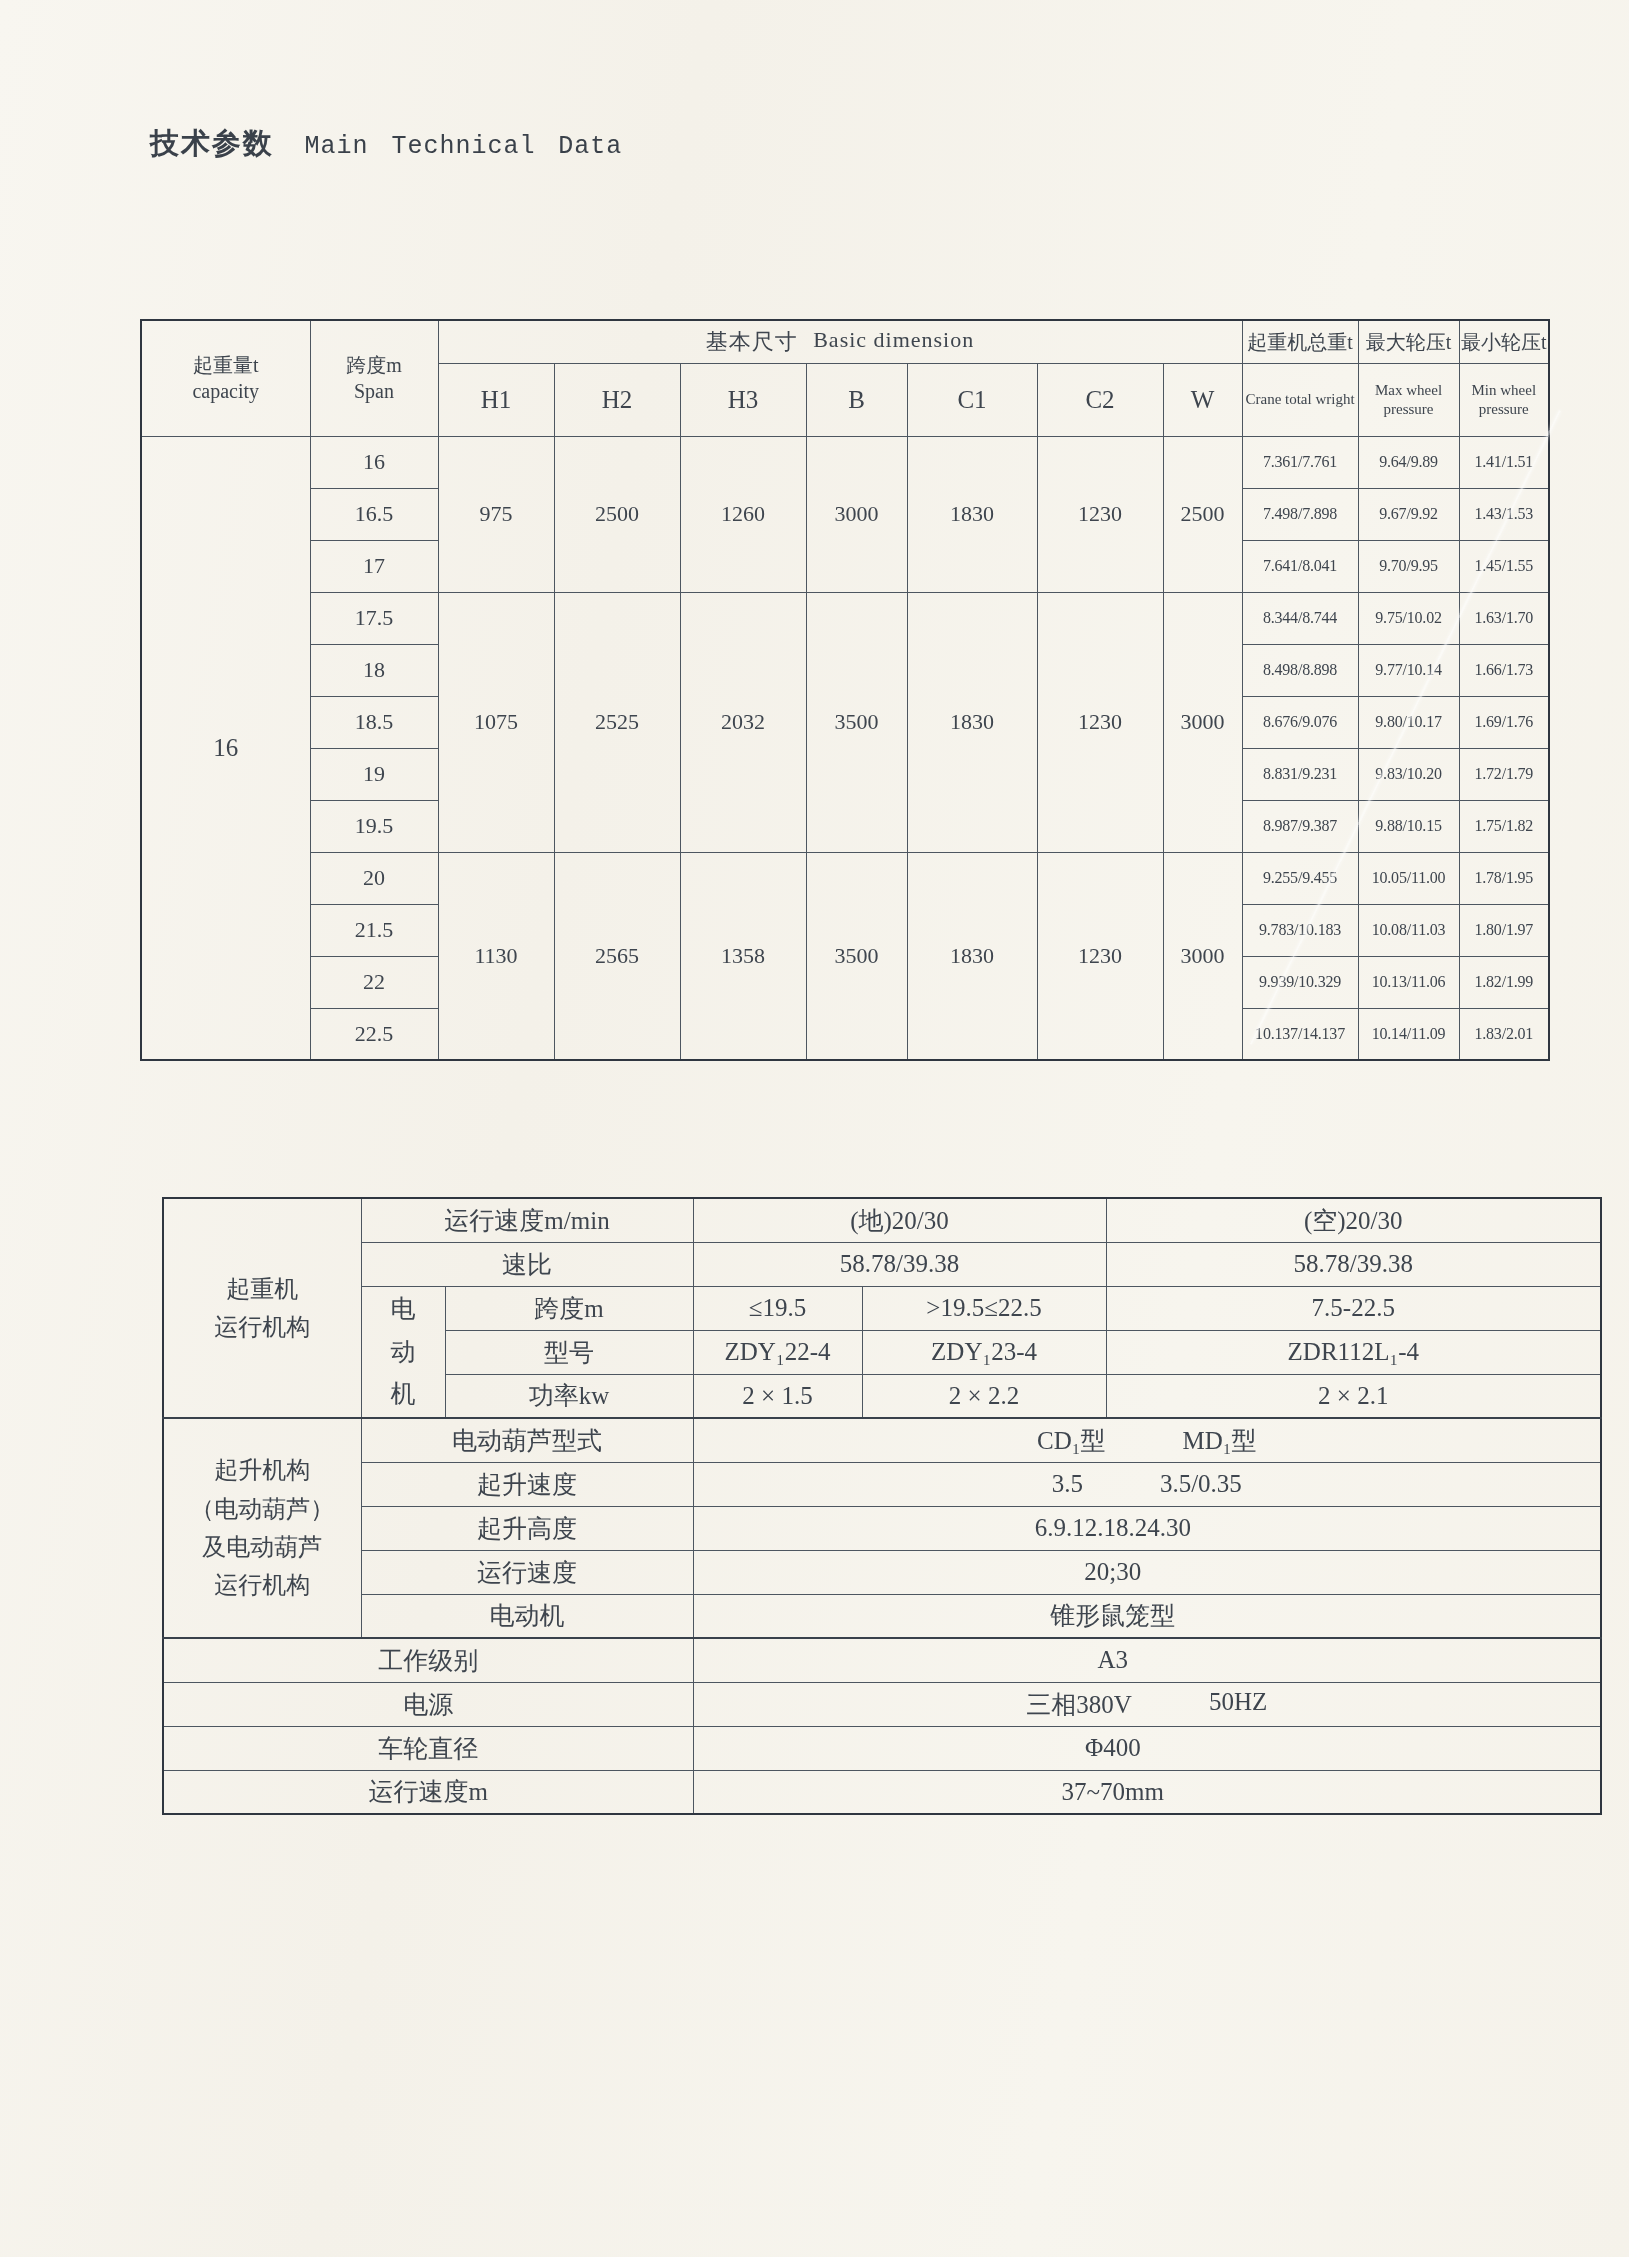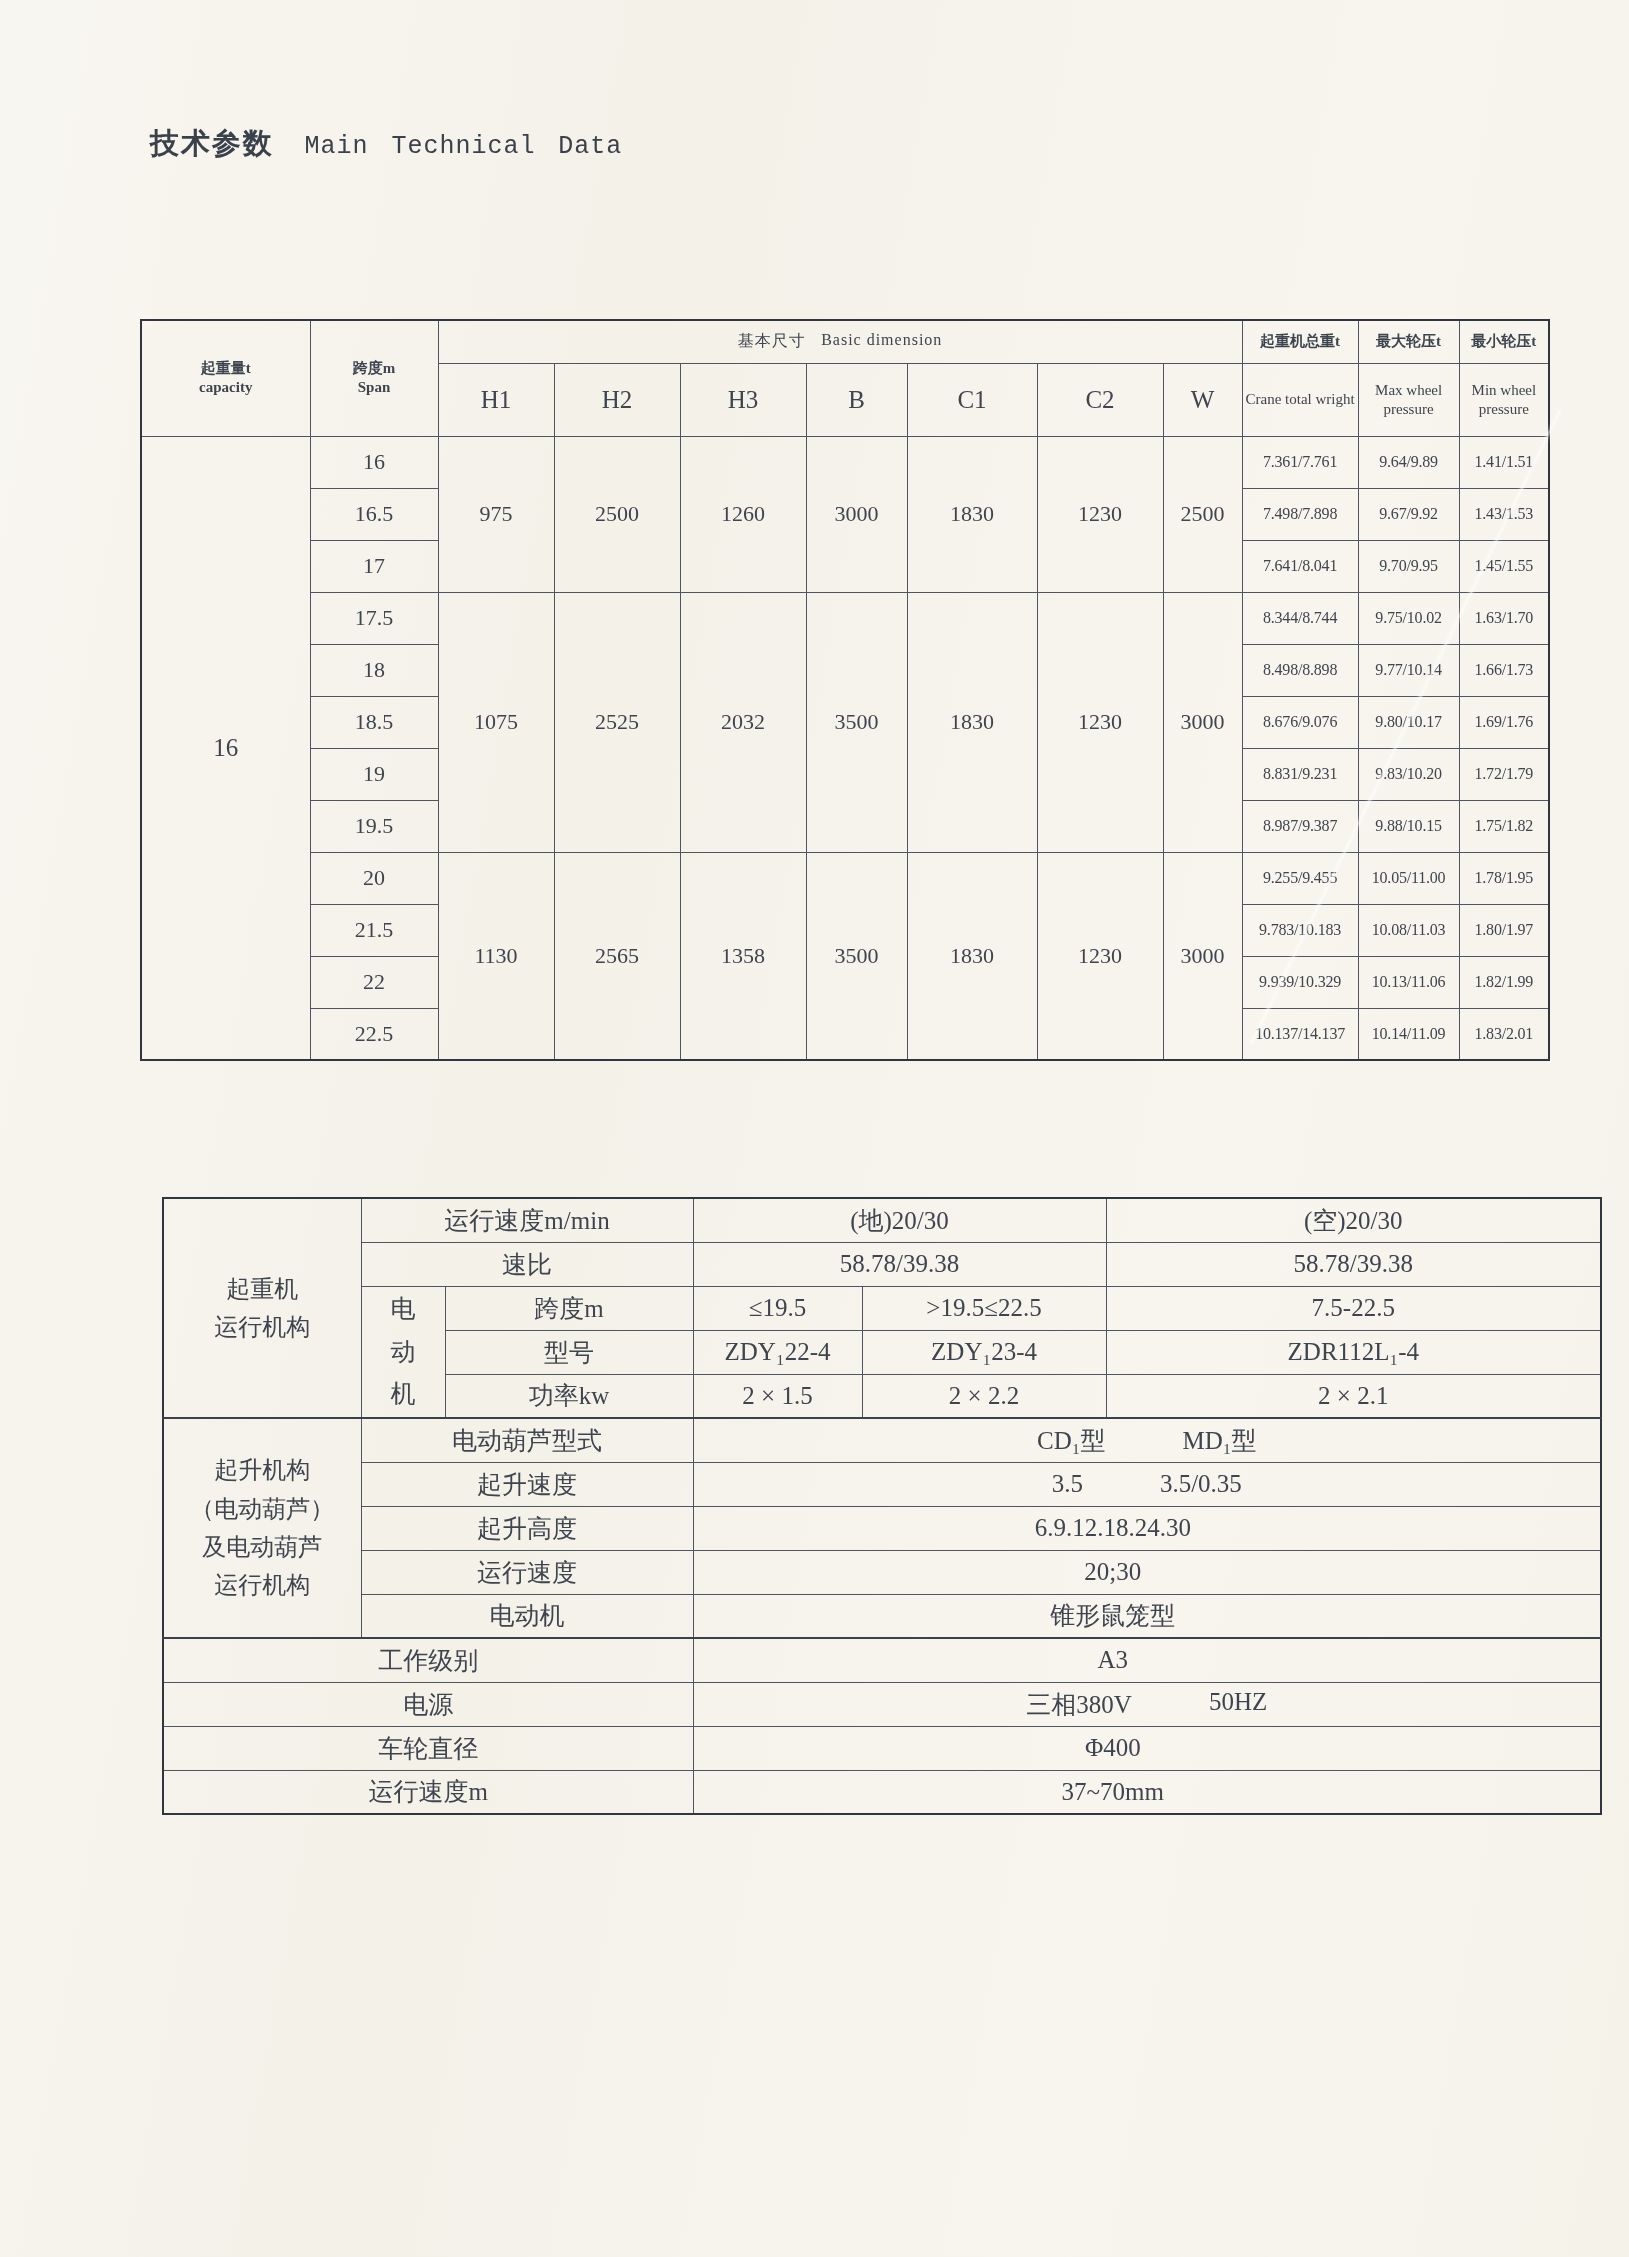--- a/index.html
+++ b/index.html
@@ -15,23 +15,23 @@
   .title .en{font-size:25px;font-weight:500;letter-spacing:1px;word-spacing:6.8px;}
 
   table{border-collapse:collapse;table-layout:fixed;}
   td{border:1.4px solid #4d5660;text-align:center;vertical-align:middle;padding:0;overflow:hidden;}
 
   
   .t1{position:absolute;left:140px;top:319px;width:1410px;border:2.9px solid #2f3640;}
   .t1 .hrow1{height:43px;}
   .t1 .hrow2{height:73px;}
   .t1 tr{height:52px;}
-  .t1 .hdr{font-size:15px;line-height:1.3;font-weight:bold;}
+  .t1 .hdr{font-size:20px;line-height:1.3;}
   .t1 .hdr span{display:block;}
-  .t1 .basic{font-size:16px;letter-spacing:1px;}
+  .t1 .basic{font-size:22px;letter-spacing:1px;}
   .t1 .basic .inner{display:flex;justify-content:center;gap:15.4px;}
   .t1 .dimhdr{font-size:25px;}
   .t1 .smallhdr{font-size:15px;line-height:1.25;padding:0 1.9px;}
   .t1 .cap{font-size:25px;}
   .t1 .num{font-size:22px;}
   .t1 .sm{font-size:16px;letter-spacing:-0.2px;}
 
   
   .t2{position:absolute;left:162px;top:1197px;width:1439px;border:2.9px solid #2f3640;}
   .t2 tr{height:44px;}

